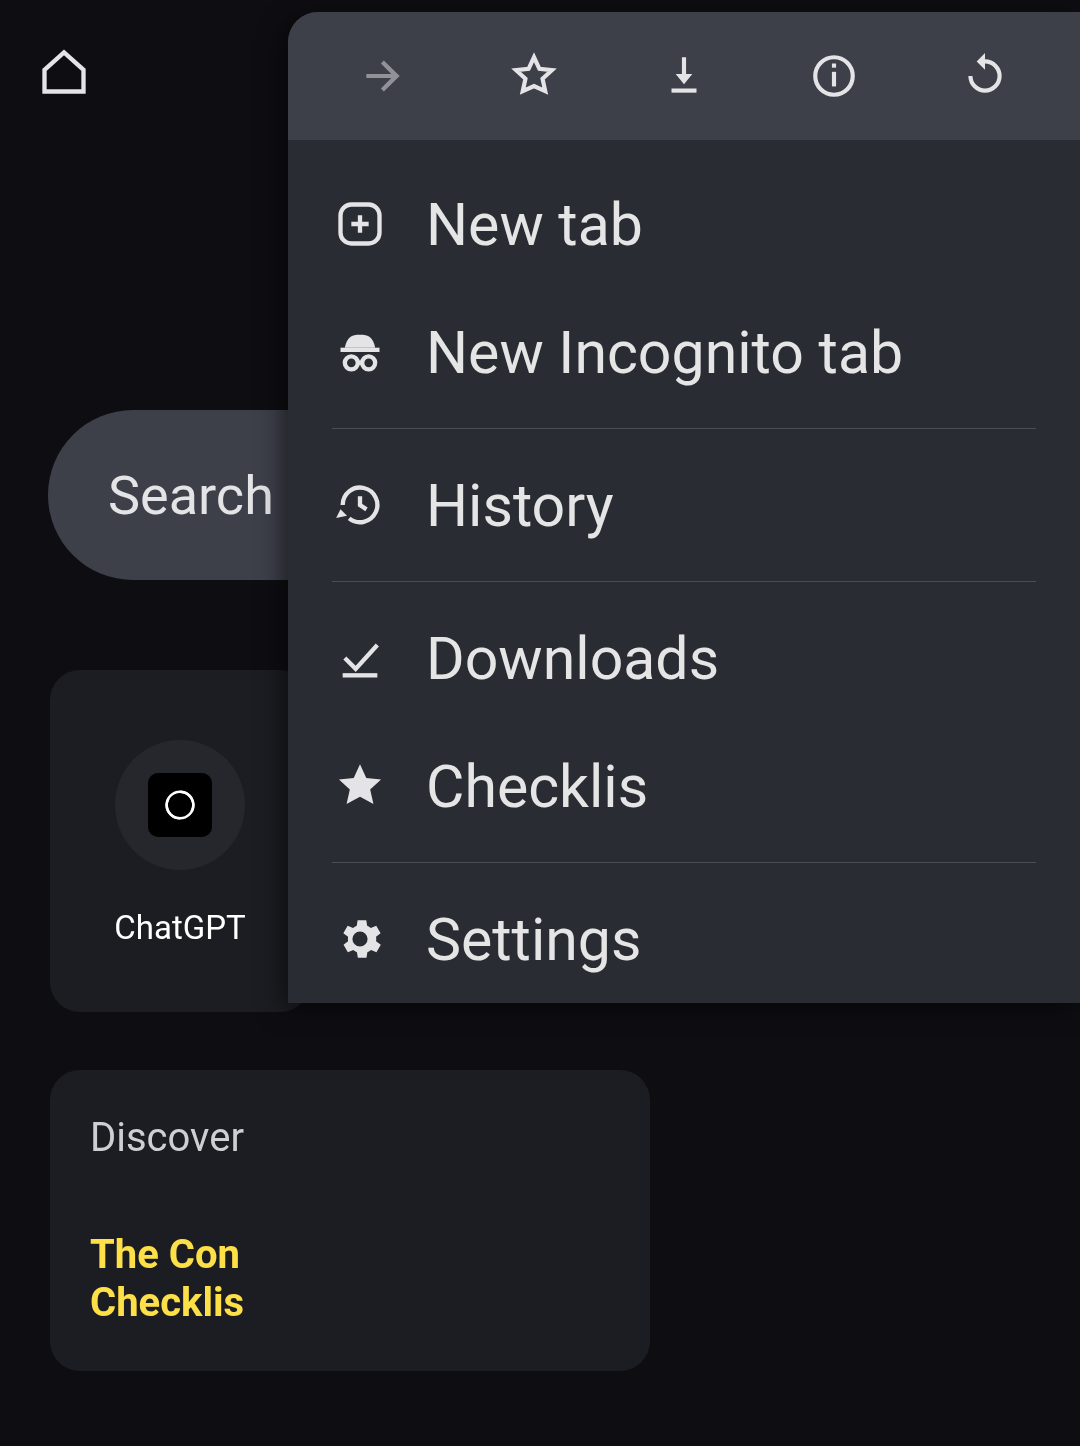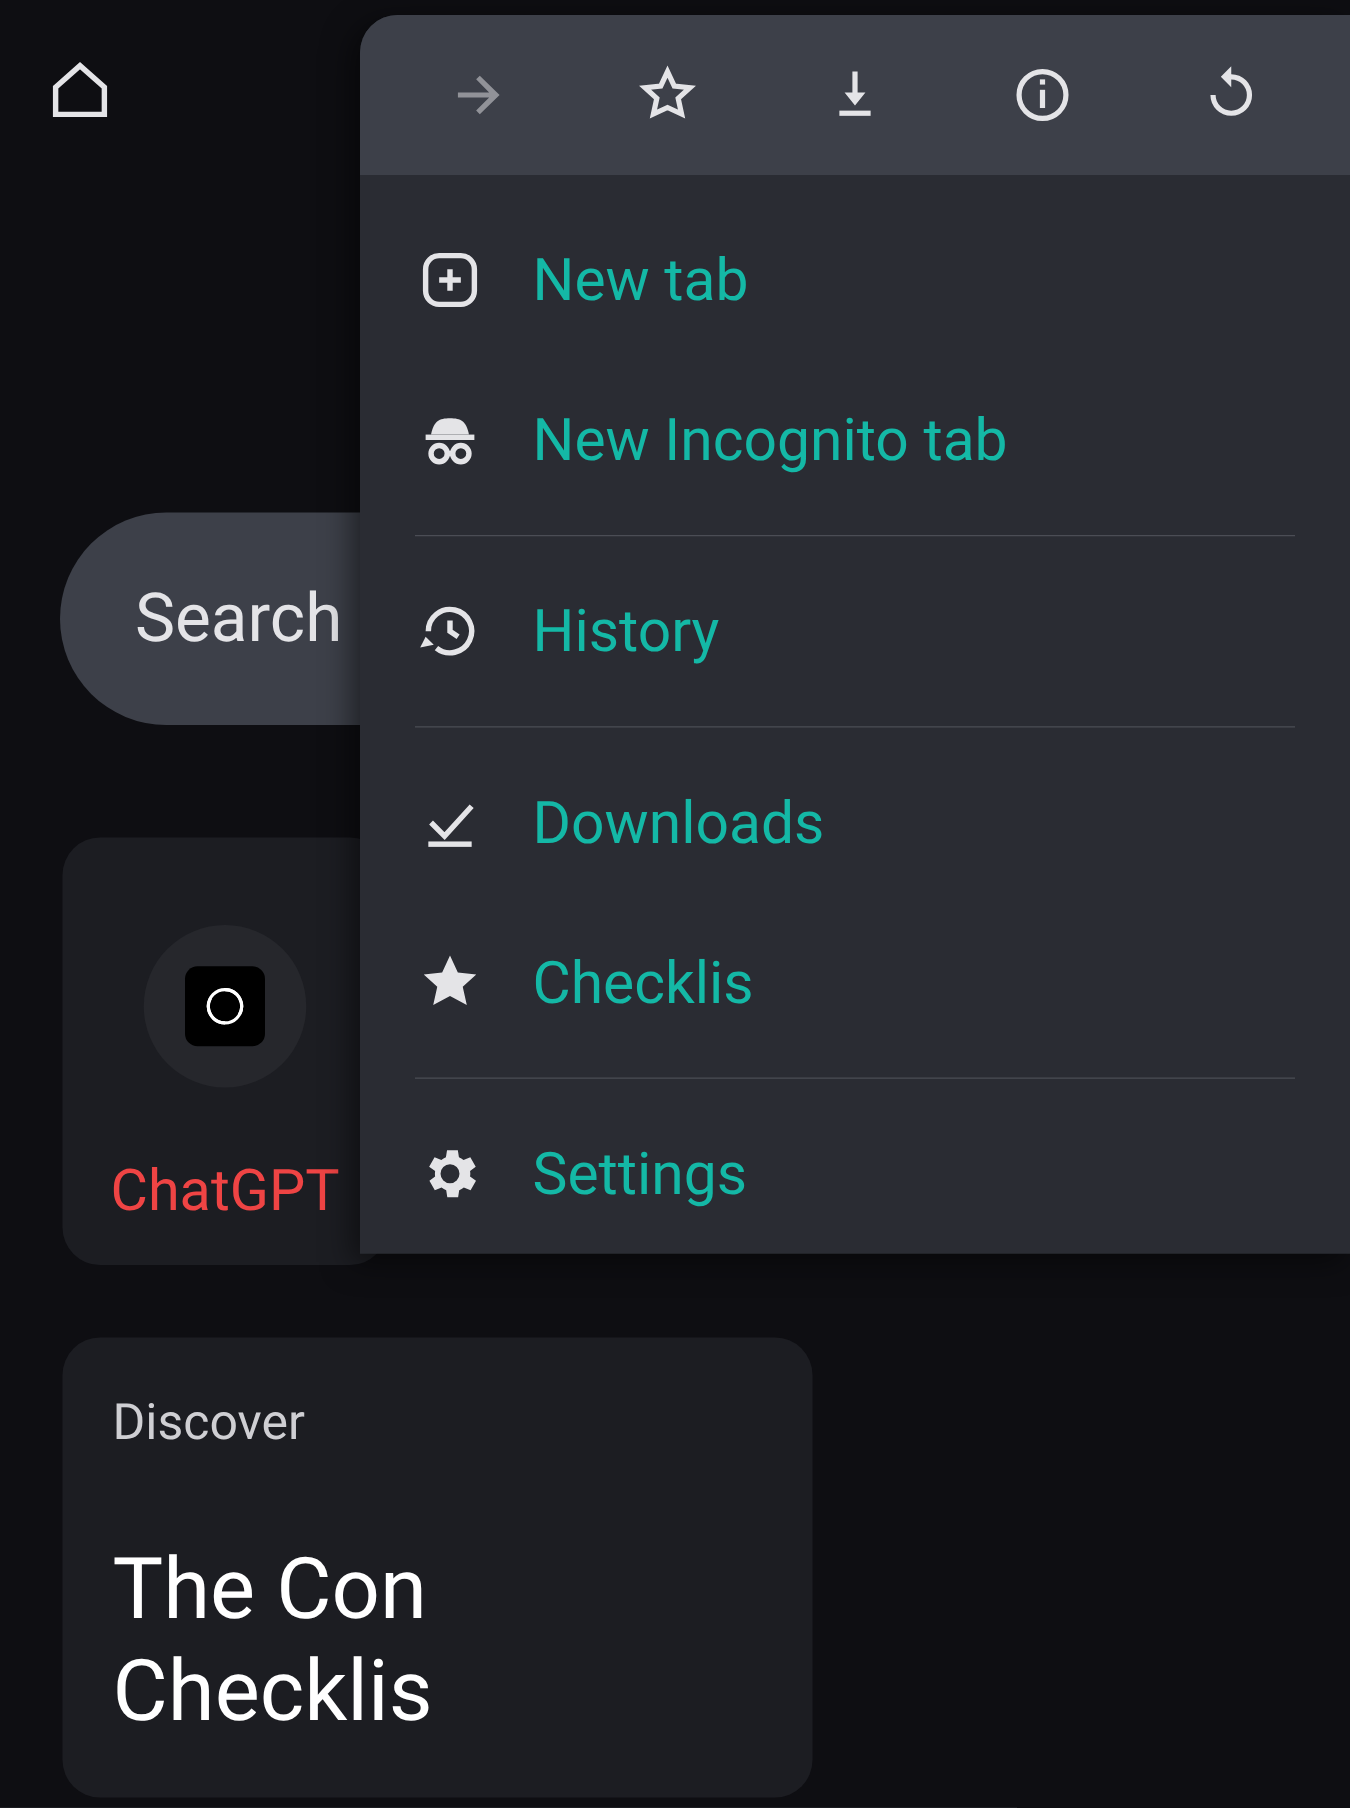--- a/index.html
+++ b/index.html
@@ -63,44 +63,44 @@
     display: flex; align-items: center; justify-content: center;
   }
   .shortcut-icon-inner {
     width: 64px; height: 64px;
     border-radius: 10px;
     background: #000;
     display: flex; align-items: center; justify-content: center;
   }
   .shortcut-icon-inner svg { width: 40px; height: 40px; }
   .shortcut-label {
-    margin-top: 56px;
-    font-size: 46px;
-    color: #ef4444;
+    margin-top: 38px;
+    font-size: 33px;
+    color: #ffffff;
   }
 
   .discover-card {
     position: absolute;
     top: 1070px;
     left: 50px;
     width: 600px;
     background: #1c1d22;
     border-radius: 30px;
     padding: 44px 40px;
   }
   .discover-heading {
     font-size: 40px;
     color: #cfcfd3;
     font-weight: 400;
   }
   .discover-title {
     margin-top: 70px;
-    font-size: 68px;
-    font-weight: 400;
-    color: #ffffff;
+    font-size: 40px;
+    font-weight: 700;
+    color: #fde047;
     line-height: 1.2;
   }
 
   
 
   .menu {
     position: absolute;
     top: 12px;
     right: 0;
     width: 792px;
@@ -133,22 +133,22 @@
     padding: 0 44px;
   }
   .menu-item-icon {
     width: 56px; height: 56px;
     display: flex; align-items: center; justify-content: center;
     flex-shrink: 0;
   }
   .menu-item-icon svg { width: 52px; height: 52px; }
   .menu-item-label {
     margin-left: 38px;
-    font-size: 47px;
-    color: #14b8a6;
+    font-size: 59px;
+    color: #e5e5e5;
   }
   .divider {
     height: 1px;
     background: #4b4d55;
     margin: 12px 44px;
   }
 
   .stroke { fill: none; stroke: #e4e4e7; stroke-width: 2; }
   .fill   { fill: #e4e4e7; }
 </style>

